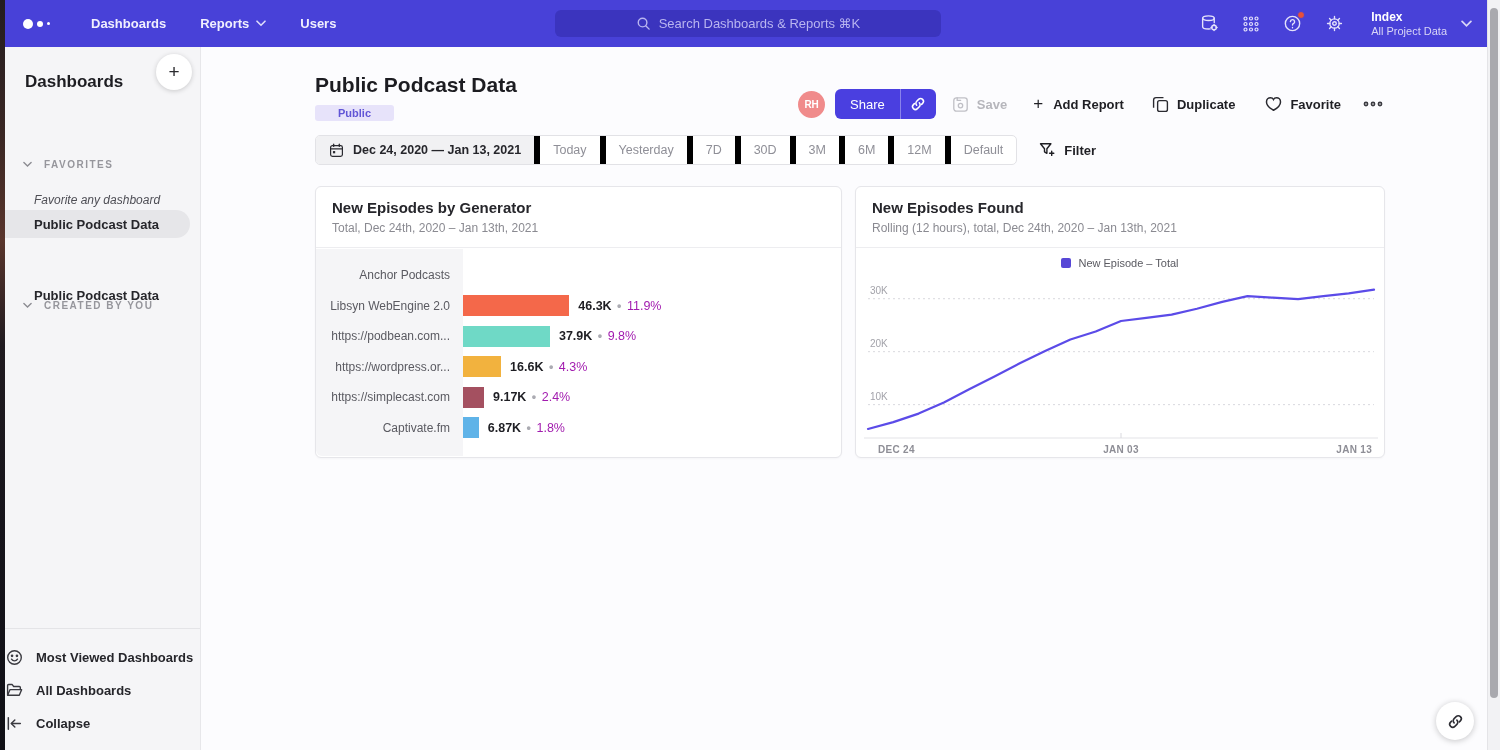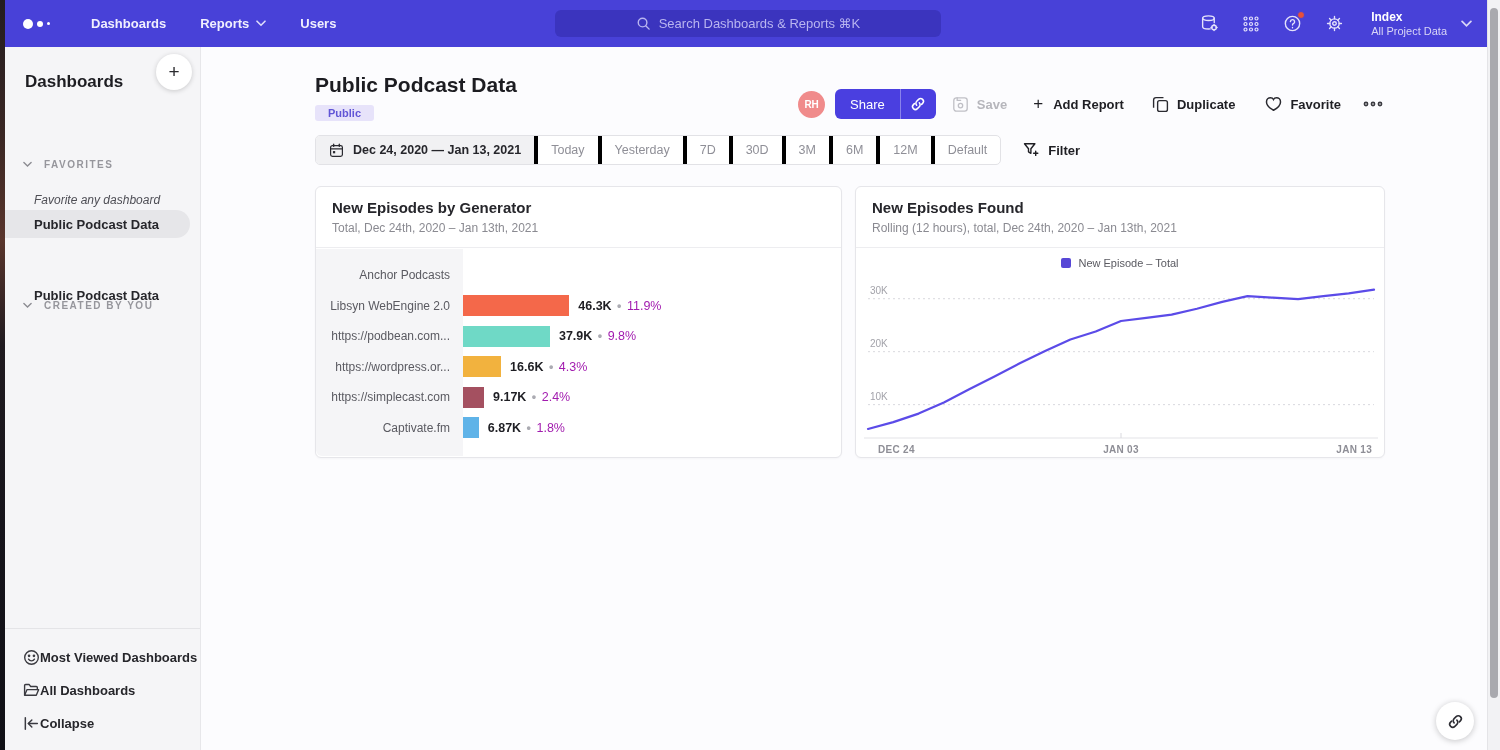--- a/index.html
+++ b/index.html
@@ -39,29 +39,29 @@
     background:#fff; box-shadow:0 1px 5px rgba(0,0,0,.18); display:flex; align-items:center;
     justify-content:center; font-size:19px; font-weight:400; color:#2A2A2E; cursor:pointer; }
   .sb-sec { position:absolute; left:18px; display:flex; align-items:center; gap:12px;
     font-size:10px; font-weight:700; letter-spacing:1.5px; color:#96969C; cursor:pointer; }
   .sb-sec svg { color:#8C8C92; }
   .sb-note { position:absolute; left:29px; font-size:12px; font-style:italic; color:#4E4E55; }
   .sb-item { position:absolute; left:0; height:28px; width:185px; display:flex; align-items:center;
     padding-left:29px; font-size:13px; font-weight:700; color:#26262B; cursor:pointer; }
   .sb-item.selected { background:#E6E6E9; border-radius:0 16px 16px 0; }
   .sb-footer { position:absolute; left:0; right:0; bottom:0; border-top:1px solid #E4E4E7; padding:12px 0 10px; }
-  .sbf-item { display:flex; align-items:center; height:33px; padding-left:18px;
+  .sbf-item { display:flex; align-items:center; gap:13px; height:33px; padding-left:1px;
     font-size:13px; font-weight:700; color:#26262B; cursor:pointer; }
   .sbf-item svg { color:#3A3A40; }
 
   
   .main { position:absolute; left:201px; top:47px; right:13px; bottom:0; background:#FCFCFE; }
   .page-title { position:absolute; left:114px; top:26px; font-size:21px; font-weight:700; color:#1C1C21; }
   .badge { position:absolute; left:114px; top:58px; background:#E7E3FA; color:#6155D6;
-    font-size:11px; font-weight:600; padding:2px 13px; border-radius:3px; }
+    font-size:11px; font-weight:600; padding:2px 23px; border-radius:3px; }
 
   .actions { position:absolute; top:42px; right:104px; height:30px; display:flex; align-items:center; }
   .avatar { width:27px; height:27px; border-radius:50%; background:#F08B8B; color:#fff; font-size:10px;
     font-weight:700; display:flex; align-items:center; justify-content:center; cursor:pointer; }
   .share-btn { display:flex; align-items:stretch; height:30px; margin-left:10px; border-radius:6px;
     overflow:hidden; background:#4A3FE0; color:#fff; cursor:pointer; }
   .share-main { padding:0 15px; display:flex; align-items:center; font-size:13px; font-weight:400; }
   .share-link { width:36px; display:flex; align-items:center; justify-content:center;
     border-left:1px solid rgba(255,255,255,.35); }
   .act { display:flex; align-items:center; gap:8px; font-size:13px; font-weight:700; color:#1F1F24; cursor:pointer; }
@@ -69,21 +69,21 @@
   .act.disabled { color:#B6B6BC; cursor:default; } .act.disabled svg { color:#C0C0C6; }
   .act.save { margin-left:16px; } .act.addreport { margin-left:26px; } .act.duplicate { margin-left:28px; }
   .act.favorite { margin-left:30px; } .more-btn { margin-left:22px; color:#3A3A40; cursor:pointer; }
   .plus-glyph { font-size:17px; font-weight:400; margin-right:2px; }
 
   
   .datebar { position:absolute; left:114px; top:88px; display:flex; align-items:center; }
   .segwrap { display:flex; align-items:stretch; height:30px; background:#fff;
     border:1px solid #E2E2E6; border-radius:5px; overflow:hidden; }
   .seg { display:flex; align-items:center; padding:0 13px; font-size:12.5px; color:#8F8F97;
-    border-right:4px solid #000000; cursor:pointer; white-space:nowrap; }
+    border-right:6px solid #000000; cursor:pointer; white-space:nowrap; }
   .seg:last-child { border-right:none; }
   .seg.active { background:#F1F1F3; color:#26262B; font-weight:700; gap:9px; }
   .seg.active svg { color:#2A2A30; }
   .filter { display:flex; align-items:center; gap:9px; margin-left:22px; font-size:13px;
     font-weight:700; color:#1F1F24; cursor:pointer; }
 
   
   .card { position:absolute; top:139px; height:272px; background:#fff; border:1px solid #E6E6EA;
     border-radius:6px; box-shadow:0 1px 2px rgba(20,20,40,.03); }
   .card.left { left:114px; width:527px; } .card.right { left:654px; width:530px; }

